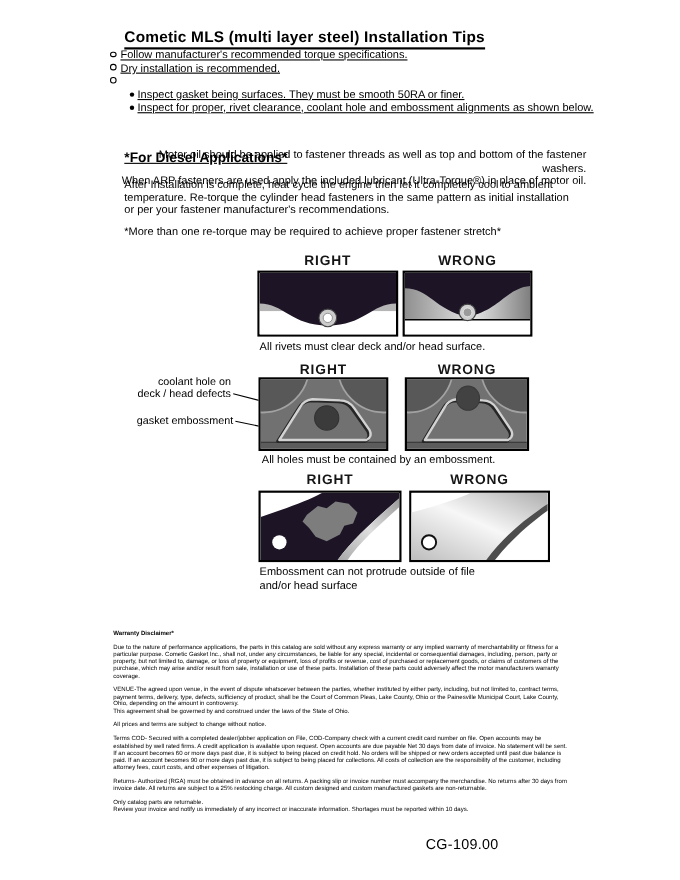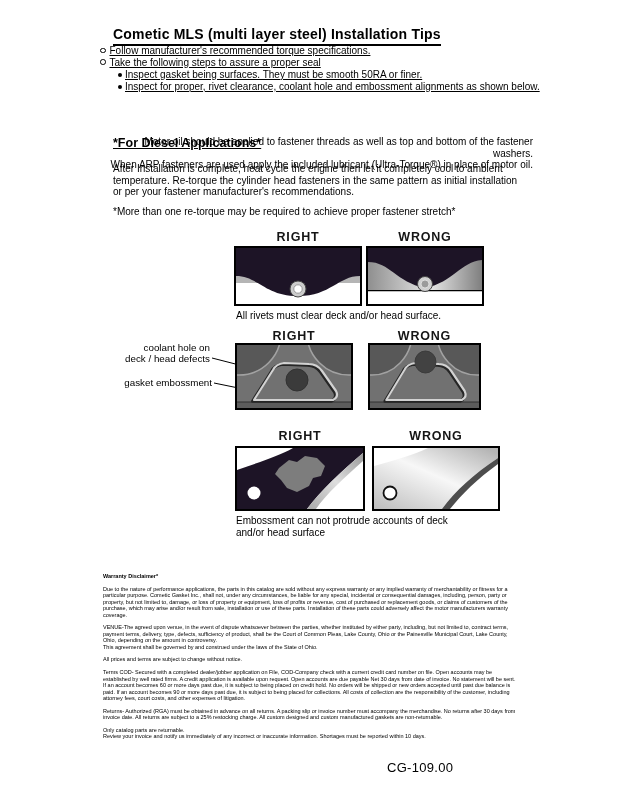--- a/index.html
+++ b/index.html
@@ -41,21 +41,22 @@
 <body>
 
 <div class="page">
 
   <div class="abs" style="left:113px;top:25px;">
     <span class="title">Cometic MLS (multi layer steel) Installation Tips</span>
   </div>
 
   <div class="abs tips" style="left:100px;top:45px;">
     <div class="tip-row"><span class="b-open"></span><span>Follow manufacturer's recommended torque specifications.</span></div>
-    <div class="tip-row"><span class="b-open"></span><span>Take the following steps to assure a proper seal</span></div>
+    <div class="tip-row"><span class="b-open"></span><span>Dry installation is recommended.</span></div>
+    <div class="tip-row"><span class="b-open"></span></div>
     <div class="tip-row sub"><span class="b-fill"></span><span>Inspect gasket being surfaces.  They must be smooth 50RA or finer.</span></div>
     <div class="tip-row sub"><span class="b-fill"></span><span>Inspect for proper, rivet clearance, coolant hole and embossment alignments as shown below.</span></div>
   </div>
 
   <div class="abs h2" style="left:113px;top:136px;text-decoration:underline;">*For Diesel Applications*</div>
   <div class="abs body-p" style="left:103px;top:136px;text-align:right;">Motor oil should be applied to fastener threads as well as top and bottom of the fastener washers.
 When ARP fasteners are used apply the included lubricant (Ultra-Torque®) in place of motor oil.</div>
   <div class="abs body-p" style="left:113px;top:163px;">After Installation is complete, heat cycle the engine then let it completely cool to ambient
 temperature. Re-torque the cylinder head fasteners in the same pattern as initial installation
 or per your fastener manufacturer's recommendations.</div>
@@ -126,20 +127,21 @@
       <circle cx="112" cy="-12" r="42" fill="#585858" stroke="#a2a2a2" stroke-width="1.6"></circle>
       <rect x="0" y="57" width="114" height="6" fill="#5c5c5c"></rect>
       <line x1="0" y1="57" x2="114" y2="57" stroke="#303030" stroke-width="1"></line>
       <g fill="none" stroke-linejoin="round" stroke-linecap="round">
         <path d="M17,55 L36,25 Q39,19 47,18 L72,19 Q80,19 85,26 L99,46 Q102,52 96,55 Z" stroke="#262626" stroke-width="3" transform="translate(-1.5,1.2)"></path>
         <path d="M17,55 L36,25 Q39,19 47,18 L72,19 Q80,19 85,26 L99,46 Q102,52 96,55 Z" stroke="#d2d2d2" stroke-width="2.2"></path>
       </g>
       <circle cx="58" cy="17" r="11" fill="#424242" stroke="#3a3a3a" stroke-width="1"></circle>
     </svg>
   </div>
+  <div class="abs caption" style="left:238px;top:413px;">All holes must be contained by an embossment.</div>
 
   <div class="abs dg-h" style="left:235px;top:429px;width:130px;">RIGHT</div>
   <div class="abs dg-h" style="left:372px;top:429px;width:128px;">WRONG</div>
 
   <div class="abs dg-box" style="left:235px;top:446px;">
     <svg width="126" height="61" viewBox="0 0 126 61">
       <defs>
         <linearGradient id="g-strip3" x1="0" y1="1" x2="1" y2="0">
           <stop offset="0" stop-color="#a8a8a8"></stop>
             <stop offset="0.5" stop-color="#dedede"></stop>
@@ -161,21 +163,21 @@
             <stop offset="0.55" stop-color="#f7f7f7"></stop>
             <stop offset="1" stop-color="#b5b5b5"></stop>
         </linearGradient>
       </defs>
       <rect width="124" height="61" fill="var(--paper)"></rect>
       <path d="M0,18 C22,12 42,6 54,0 L124,0 L124,10 C100,26 82,42 68,61 L0,61 Z" fill="url(#g-band3)"></path>
       <path d="M68,61 C82,42 100,26 124,10 L124,16 C103,31 88,46 76,61 Z" fill="#4d4d4d"></path>
       <circle cx="16" cy="45" r="6.5" fill="#ffffff" stroke="#111" stroke-width="1.8"></circle>
     </svg>
   </div>
-  <div class="abs caption" style="left:236px;top:515px;">Embossment can not protrude accounts of deck
+  <div class="abs caption" style="left:236px;top:515px;">Embossment can not protrude outside of file
 and/or head surface</div>
 
   <div class="abs legal" style="left:103px;top:573px;">
     <div class="lh">Warranty Disclaimer*</div>
     <p>Due to the nature of performance applications, the parts in this catalog are sold without any express warranty or any implied warranty of merchantability or fitness for a particular purpose.  Cometic Gasket Inc., shall not, under any circumstances, be liable for any special, incidental or consequential damages, including, person, party or property, but not limited to, damage, or loss of property or equipment, loss of profits or revenue, cost of purchased or replacement goods, or claims of customers of the purchase, which may arise and/or result from sale, installation or use of these parts.  Installation of these parts could adversely affect the motor manufacturers warranty coverage.</p>
     <p>VENUE-The agreed upon venue, in the event of dispute whatsoever between the parties, whether instituted by either party, including, but not limited to, contract terms, payment terms, delivery, type, defects, sufficiency of product, shall be the Court of Common Pleas, Lake County, Ohio or the Painesville Municipal Court, Lake County, Ohio, depending on the amount in controversy.
 This agreement shall be governed by and construed under the laws of the State of Ohio.</p>
     <p>All prices and terms are subject to change without notice.</p>
     <p>Terms COD- Secured with a completed dealer/jobber application on File, COD-Company check with a current credit card number on file.  Open accounts may be established by well rated firms.  A credit application is available upon request.  Open accounts are due payable Net 30 days from date of invoice.  No statement will be sent.  If an account becomes 60 or more days past due, it is subject to being placed on credit hold.  No orders will be shipped or new orders accepted until past due balance is paid.  If an account becomes 90 or more days past due, it is subject to being placed for collections.  All costs of collection are the responsibility of the customer, including attorney fees, court costs, and other expenses of litigation.</p>
     <p>Returns- Authorized (RGA) must be obtained in advance on all returns.  A packing slip or invoice number must accompany the merchandise.  No returns after 30 days from invoice date.  All returns are subject to a 25% restocking charge.  All custom designed and custom manufactured gaskets are non-returnable.</p>

